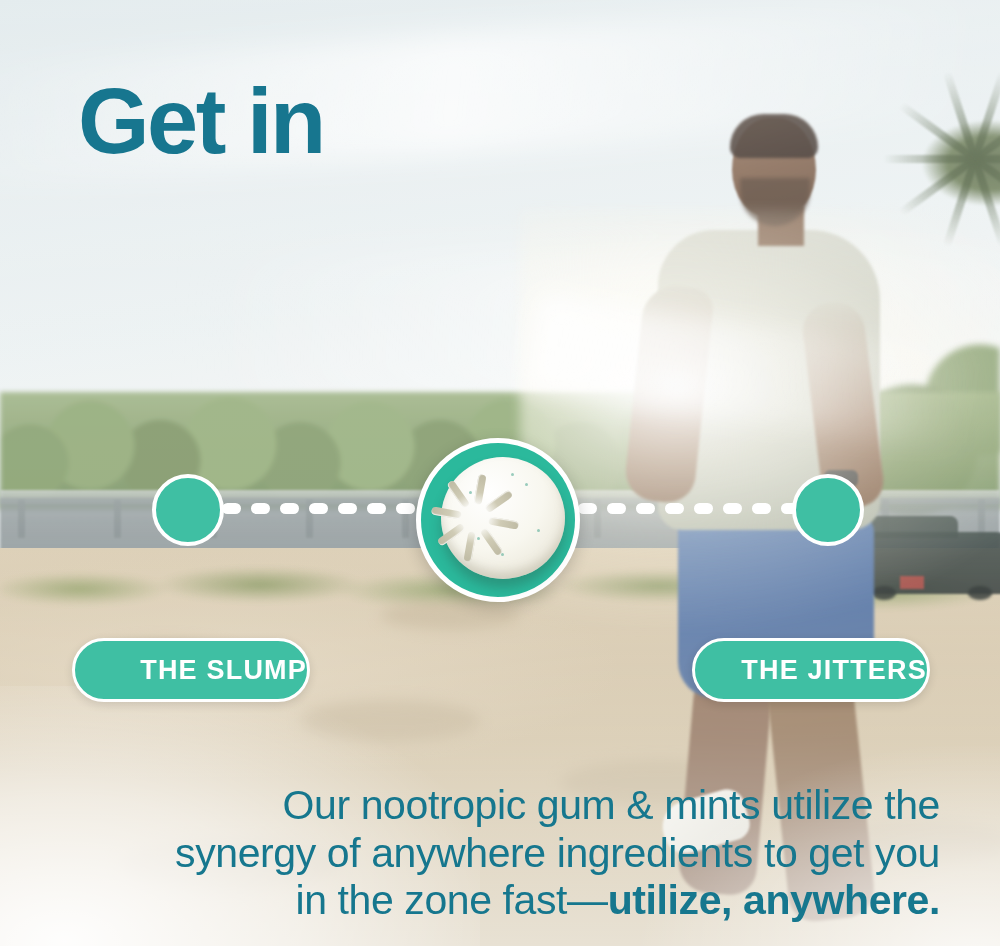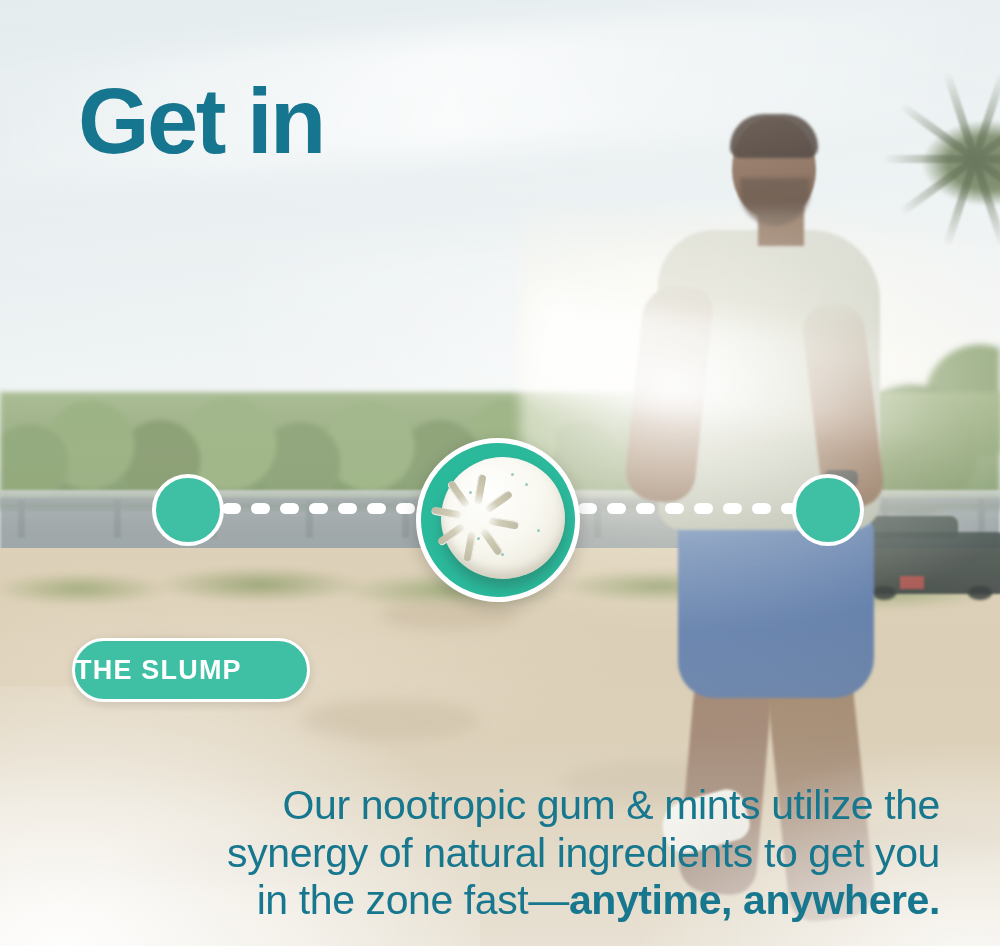--- a/index.html
+++ b/index.html
@@ -239,21 +239,21 @@
   .mint-rays i{
     position:absolute; left:50%; top:50%; width:30px; height:8px;
     background:linear-gradient(90deg,rgba(205,201,183,.15),#cfcbb5 40%,#bfbba4 100%);
     border-radius:5px; transform-origin:-14px 50%;
     box-shadow:inset 0 1px 1px rgba(255,255,255,.8);
   }
   .mint-speck{ position:absolute; width:3px; height:3px; border-radius:50%; background:#6fb8a4; opacity:.7; }
 
   
   .pill{
-    position:absolute; display:flex; align-items:center; justify-content:flex-start;
+    position:absolute; display:flex; align-items:center; justify-content:flex-end;
     background:#3fbfa3; border:3px solid #ffffff; border-radius:999px;
     color:#ffffff; font-weight:bold; letter-spacing:1.2px;
     box-shadow:0 3px 10px rgba(0,0,0,.12);
   }
   .pill.slump{ left:72px; top:638px; width:238px; height:64px; font-size:27px; }
   .pill.zone{ left:344px; top:628px; width:324px; height:82px; font-size:40px; letter-spacing:1.6px; }
   .pill.jitters{ left:692px; top:638px; width:238px; height:64px; font-size:27px; }
 
   
   .caption{
@@ -393,21 +393,24 @@
         <div class="mint-speck" style="left:60px;top:96px"></div>
         <div class="mint-speck" style="left:96px;top:72px"></div>
         <div class="mint-speck" style="left:36px;top:80px"></div>
         <div class="mint-speck" style="left:70px;top:16px"></div>
       </div>
     </div>
 
     <div class="pill slump">
       <span>THE SLUMP</span>
     </div>
+    <div class="pill jitters">
+      <span>THE JITTERS</span>
+    </div>
   </div>
 
   <p class="caption">
     <span class="ln">Our nootropic gum &amp; mints utilize the</span>
-    <span class="ln">synergy of natural ingredients to get you</span>
-    <span class="ln"><span>in the zone fast—</span><b>anytime, anywhere.</b></span>
+    <span class="ln">synergy of anywhere ingredients to get you</span>
+    <span class="ln"><span>in the zone fast—</span><b>utilize, anywhere.</b></span>
   </p>
 
 </div>
 
 </body></html>

